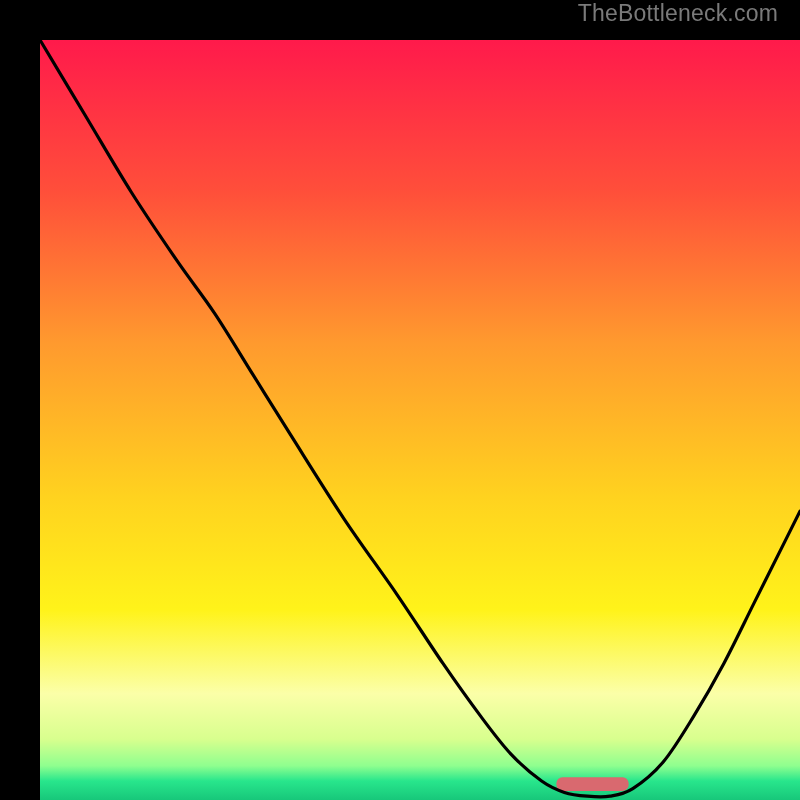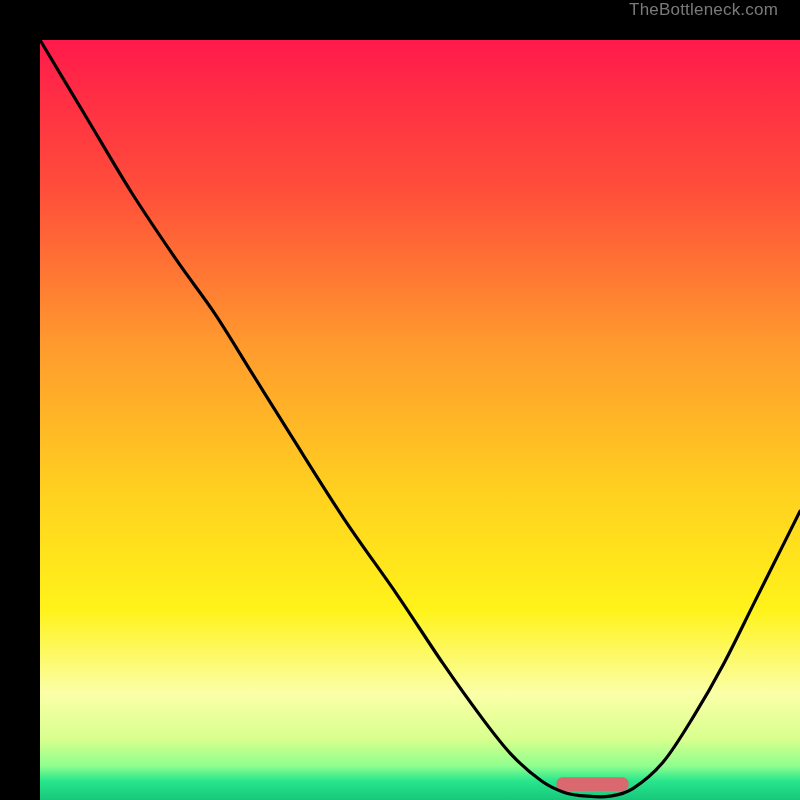--- a/index.html
+++ b/index.html
@@ -17,21 +17,21 @@
     top: 20px;
     width: 760px;
     height: 760px;
     background: #000;
   }
   .watermark {
     position: absolute;
     top: 0px;
     right: 22px;
     color: #7a7a7a;
-    font-size: 17px;
+    font-size: 23px;
     font-weight: 500;
     letter-spacing: 0.2px;
     font-family: Arial, Helvetica, sans-serif;
   }
   .plot-wrap {
     position: absolute;
     left: 20px;
     top: 20px;
     width: 760px;
     height: 760px;

